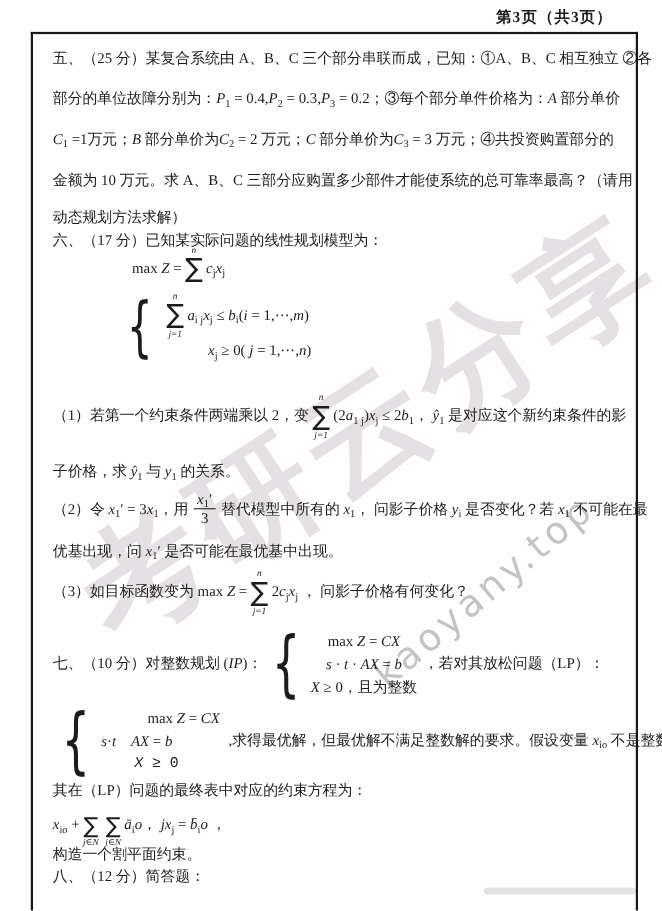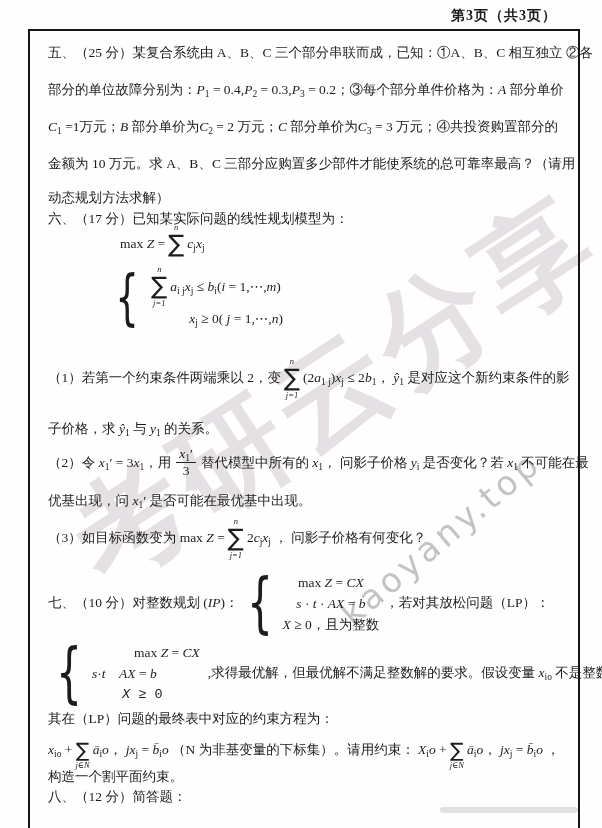--- a/index.html
+++ b/index.html
@@ -140,21 +140,20 @@
 
     <div class="line" style="top:710px">其在（LP）问题的最终表中对应的约束方程为：</div>
 
     <div class="row" style="top:730px">
       <span><i>x</i><sub>io</sub> +</span>
       <span class="bigsum sm">
         <span class="lim"></span>
         <span class="sg">∑</span>
         <span class="lim">j∈N</span>
       </span>
-      <span><i>ā</i><sub>i</sub><i>o</i>， <i>jx</i><sub>j</sub> = <i>b̄</i><sub>i</sub><i>o</i> （N 为非基变量的下标集）。请用约束： <i>X</i><sub>i</sub><i>o</i> +</span>
       <span class="bigsum sm">
         <span class="lim"></span>
         <span class="sg">∑</span>
         <span class="lim">j∈N</span>
       </span>
       <span><i>ā</i><sub>i</sub><i>o</i>， <i>jx</i><sub>j</sub> = <i>b̄</i><sub>i</sub><i>o</i> ，</span>
     </div>
 
     <div class="line" style="top:768px">构造一个割平面约束。</div>
 

